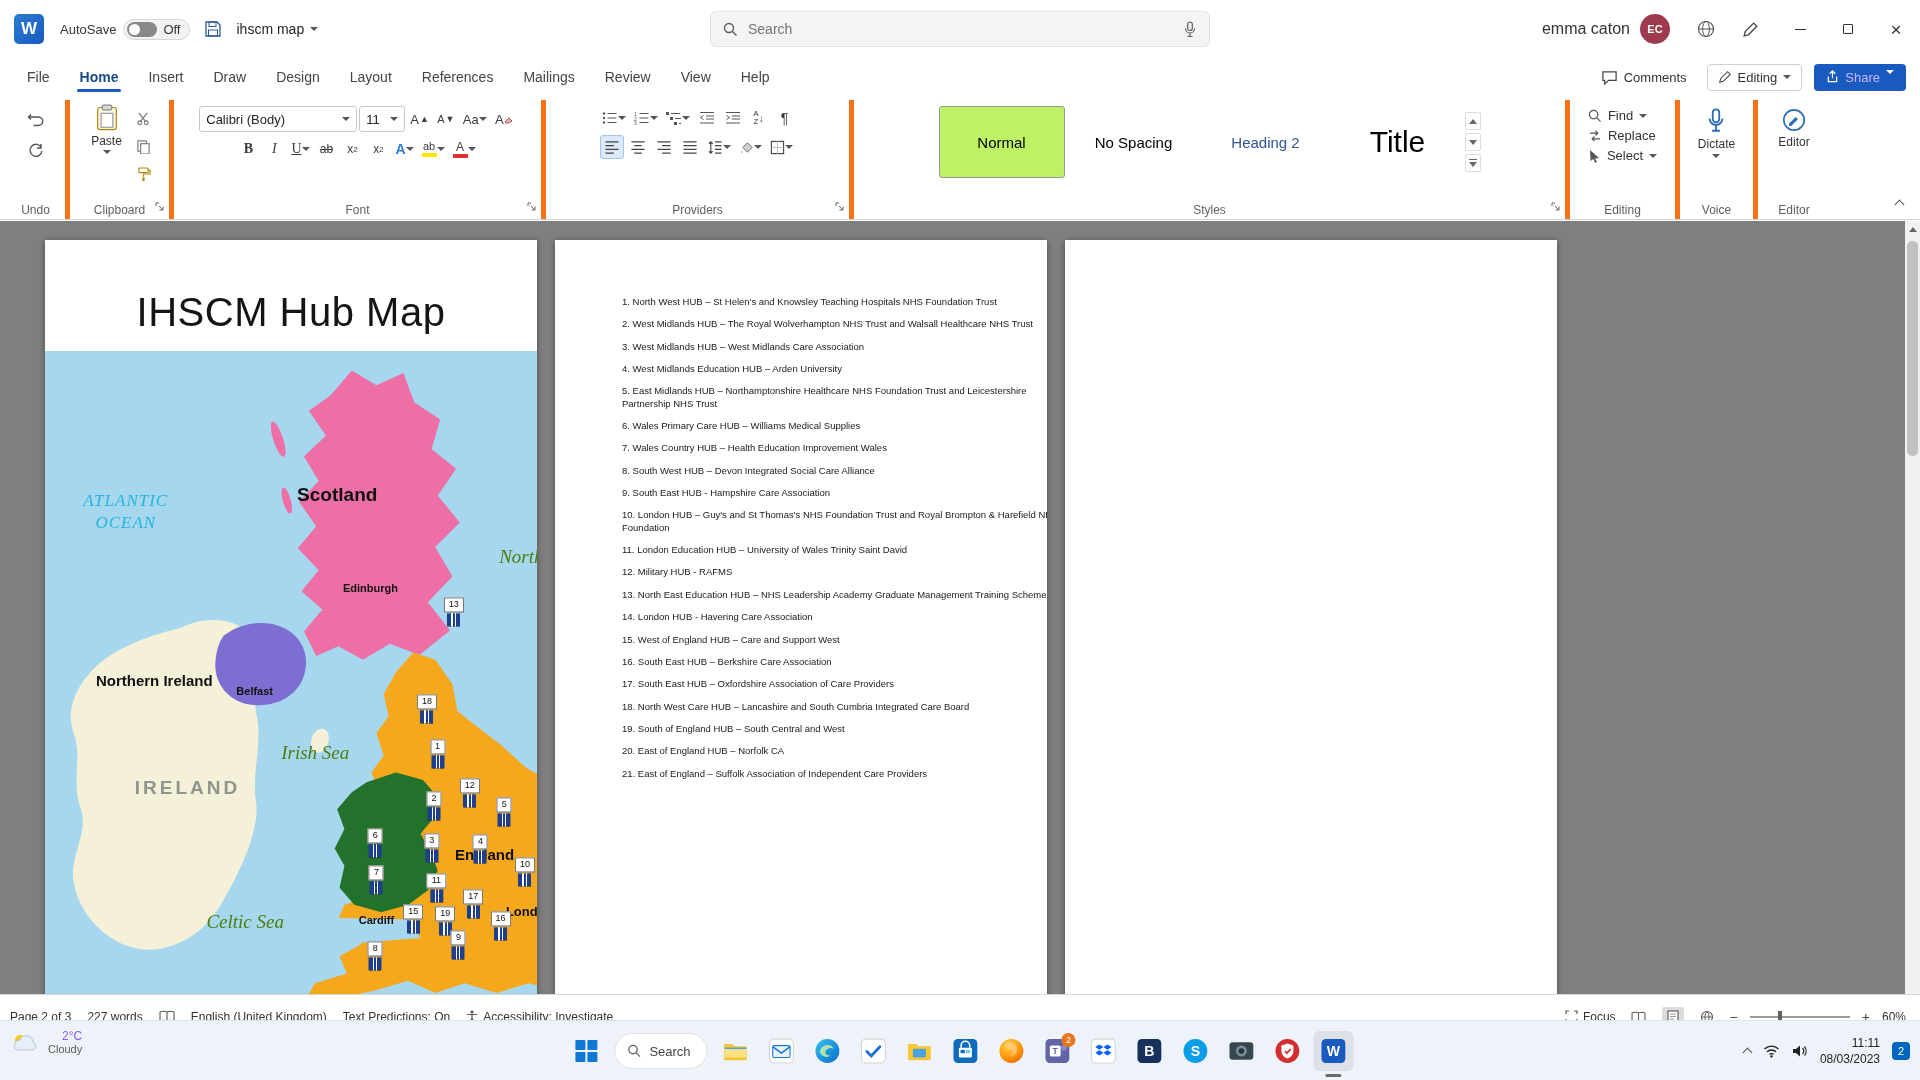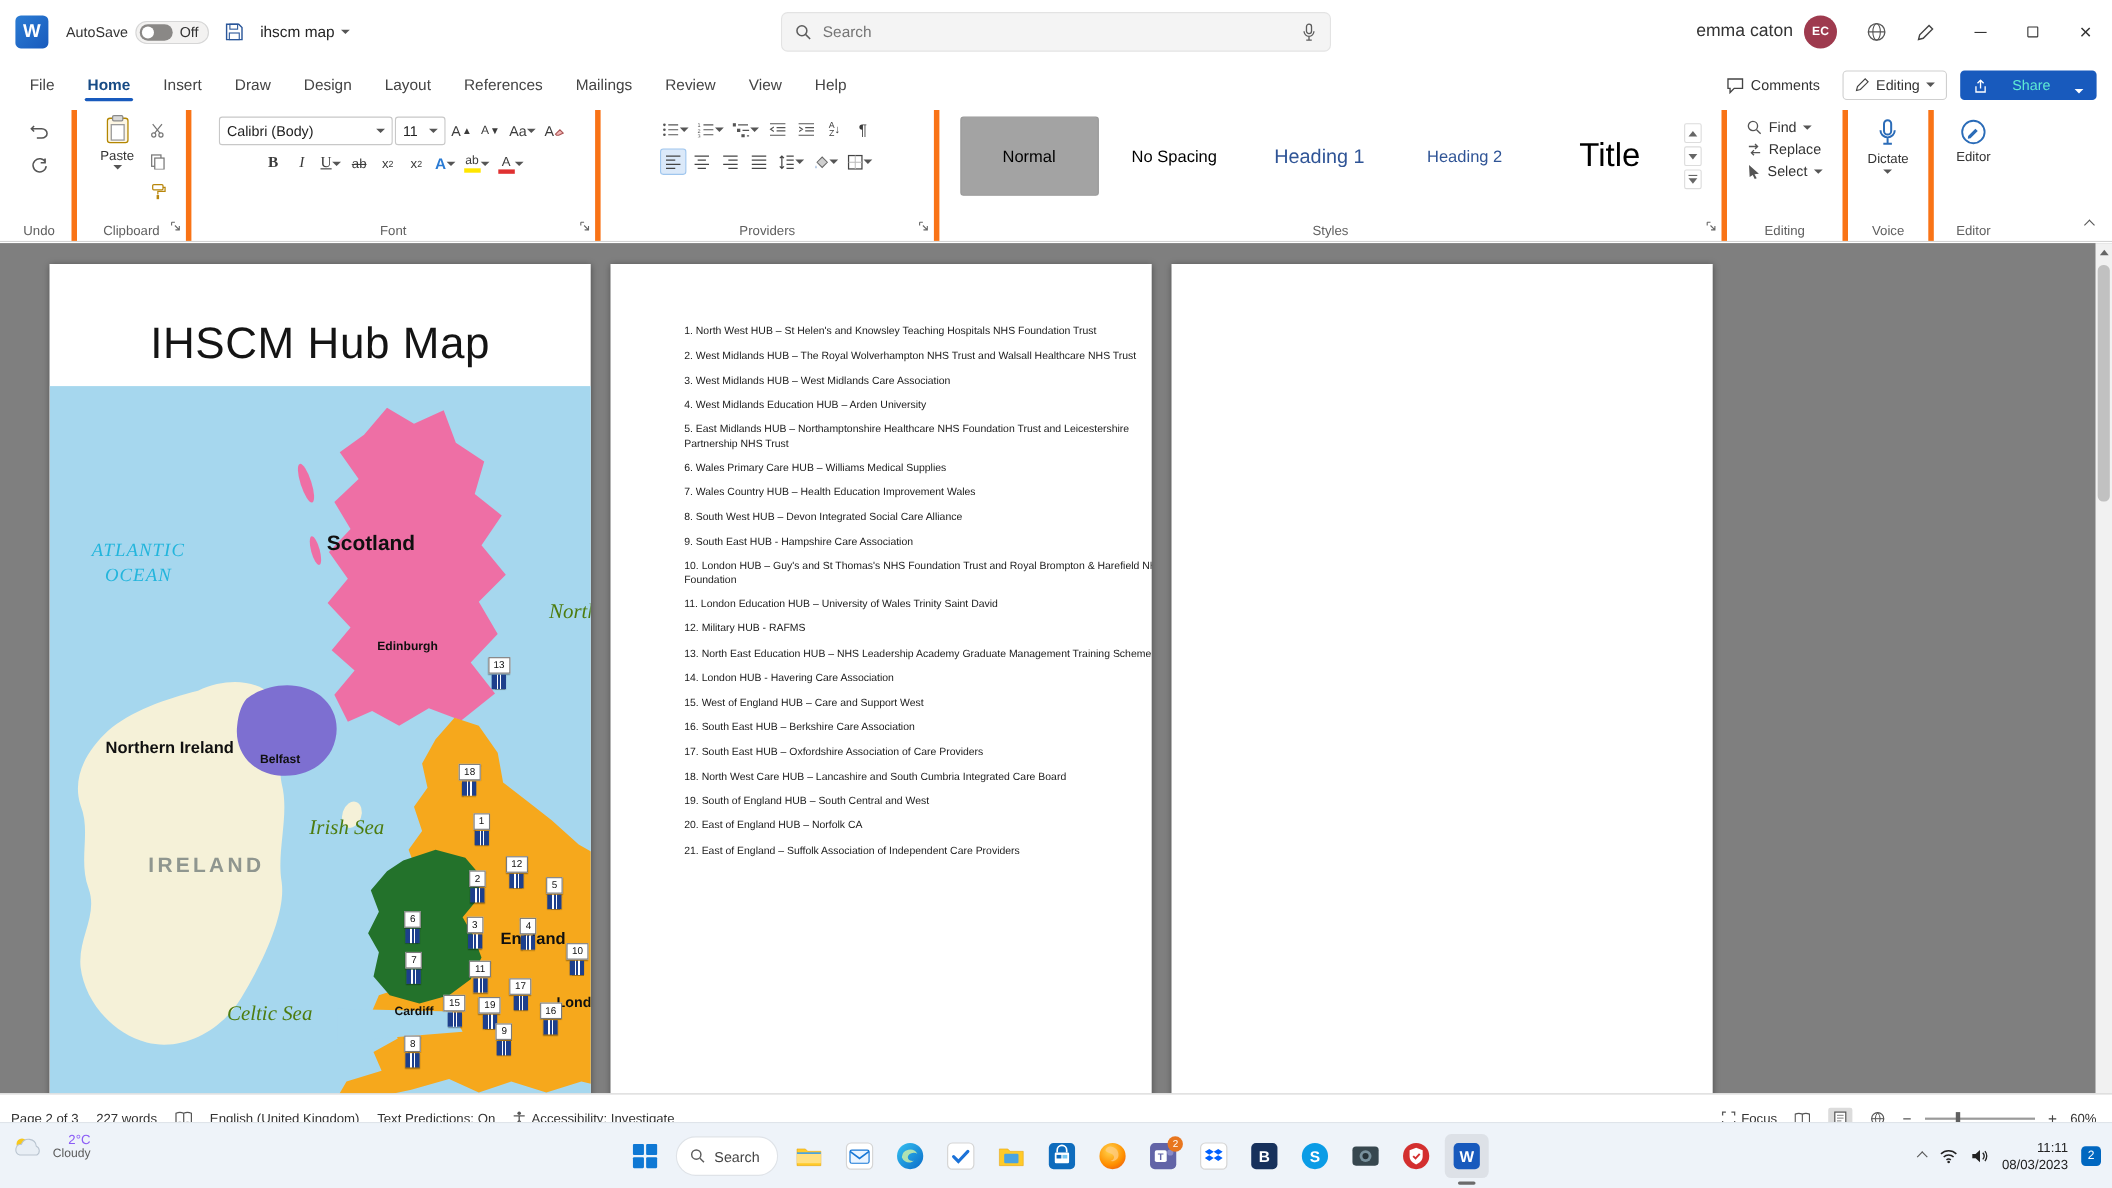--- a/index.html
+++ b/index.html
@@ -29,21 +29,21 @@
 
   
   .ribbon-tabs { position:absolute; top:58px; left:0; right:0; height:38px; display:flex; align-items:center; padding:0 14px; background:#fff; }
   .tabs { display:flex; align-items:center; gap:4px; }
   .rtab { font-size:14px; color:#444; padding:7px 13px; position:relative; cursor:default; }
   .rtab.active { color:#174b85; font-weight:bold; }
   .rtab.active::after { content:""; position:absolute; left:10px; right:10px; bottom:0; height:3px; border-radius:2px; background:#185abd; }
   .tabs-right { margin-left:auto; display:flex; align-items:center; gap:12px; }
   .comments-btn { display:flex; align-items:center; gap:6px; font-size:13px; color:#333; padding:5px 8px; }
   .editmode-btn { display:flex; align-items:center; gap:6px; font-size:13px; color:#333; border:1px solid #cfcfcf; border-radius:4px; padding:5px 10px; }
-  .share-btn { display:flex; align-items:flex-end; gap:22px; font-size:13px; color:#5eead4; background:#185abd; border-radius:4px; padding:6px 12px; }
+  .share-btn { display:flex; align-items:flex-start; gap:6px; font-size:13px; color:#c4b5fd; background:#185abd; border-radius:4px; padding:6px 12px; }
   .share-btn .caret { border-top-color:#fff; }
 
   
   .ribbon { position:absolute; top:96px; left:0; right:0; height:124px; background:#fff; border-bottom:1px solid #d3d3d3; display:flex; padding:4px 6px 0 6px; }
   .rgroup { position:relative; border-right:5px solid #f97316; padding:2px 8px 20px 8px; display:flex; flex-direction:column; align-items:center; }
   .rgroup-label { position:absolute; bottom:2px; left:0; right:0; text-align:center; font-size:12px; color:#5f5f5f; }
   .launcher { position:absolute; bottom:3px; right:4px; }
   .sbtn { display:inline-flex; align-items:center; justify-content:center; min-width:24px; height:24px; border-radius:3px; color:#3b3b3b; font-size:14px; padding:0 3px; }
   .sbtn.toggled { background:#dbe9f9; border:1px solid #9fc6ee; }
   .row { display:flex; align-items:center; gap:2px; }
@@ -51,21 +51,21 @@
   .undo-col { display:flex; flex-direction:column; gap:6px; padding-top:6px; }
   .paste-big { display:flex; flex-direction:column; align-items:center; gap:2px; font-size:12px; color:#333; padding:2px 8px; }
   .clip-col { display:flex; flex-direction:column; gap:4px; padding-top:4px; }
   .ubar { text-decoration:underline; }
   .strike { text-decoration:line-through; }
   .color-bar { display:block; width:15px; height:4px; margin-top:1px; }
   .stack { display:flex; flex-direction:column; align-items:center; line-height:1; }
   .styles-wrap { display:flex; align-items:flex-start; gap:4px; }
   .styles-gallery { display:flex; gap:6px; }
   .style-cell { width:126px; height:72px; display:flex; align-items:center; justify-content:center; border:1px solid transparent; border-radius:3px; }
-  .style-cell.selected { border-color:#9a9a9a; background:#a3a3a3; }
+  .style-cell.selected { border-color:#9a9a9a; background:#bef264; }
   .pv-normal,.pv-nospace { font-size:15px; color:#000; }
   .pv-h1 { font-size:18px; color:#2f5496; }
   .pv-h2 { font-size:15px; color:#2f5496; }
   .pv-title { font-size:30px; color:#000; }
   .gal-arrows { display:flex; flex-direction:column; gap:3px; padding-top:6px; }
   .gal-arrow { width:16px; height:18px; border:1px solid #dcdcdc; border-radius:2px; display:flex; align-items:center; justify-content:center; }
   .tri-up { width:0; height:0; border-left:4px solid transparent; border-right:4px solid transparent; border-bottom:5px solid #666; }
   .tri-down { width:0; height:0; border-left:4px solid transparent; border-right:4px solid transparent; border-top:5px solid #666; }
   .edit-rows { display:flex; flex-direction:column; align-items:flex-start; gap:5px; padding-top:6px; }
   .edit-row { display:flex; align-items:center; gap:6px; font-size:13px; color:#333; }
@@ -450,23 +450,20 @@
     <div class="rgroup" style="width:716px;">
       <div class="styles-wrap" style="margin-top:4px;">
         <div class="styles-gallery" id="styles-gallery">
             <div class="style-cell selected">
               <div class="style-preview pv-normal">Normal</div>
             </div>
             <div class="style-cell">
               <div class="style-preview pv-nospace">No Spacing</div>
             </div>
             <div class="style-cell">
-              <div class="style-preview pv-h1">Heading 1</div>
-            </div>
-            <div class="style-cell">
               <div class="style-preview pv-h2">Heading 2</div>
             </div>
             <div class="style-cell">
               <div class="style-preview pv-title">Title</div>
             </div>
           </div>
         <div class="gal-arrows">
           <span class="gal-arrow">
               <span class="tri-up"></span>
             </span>

